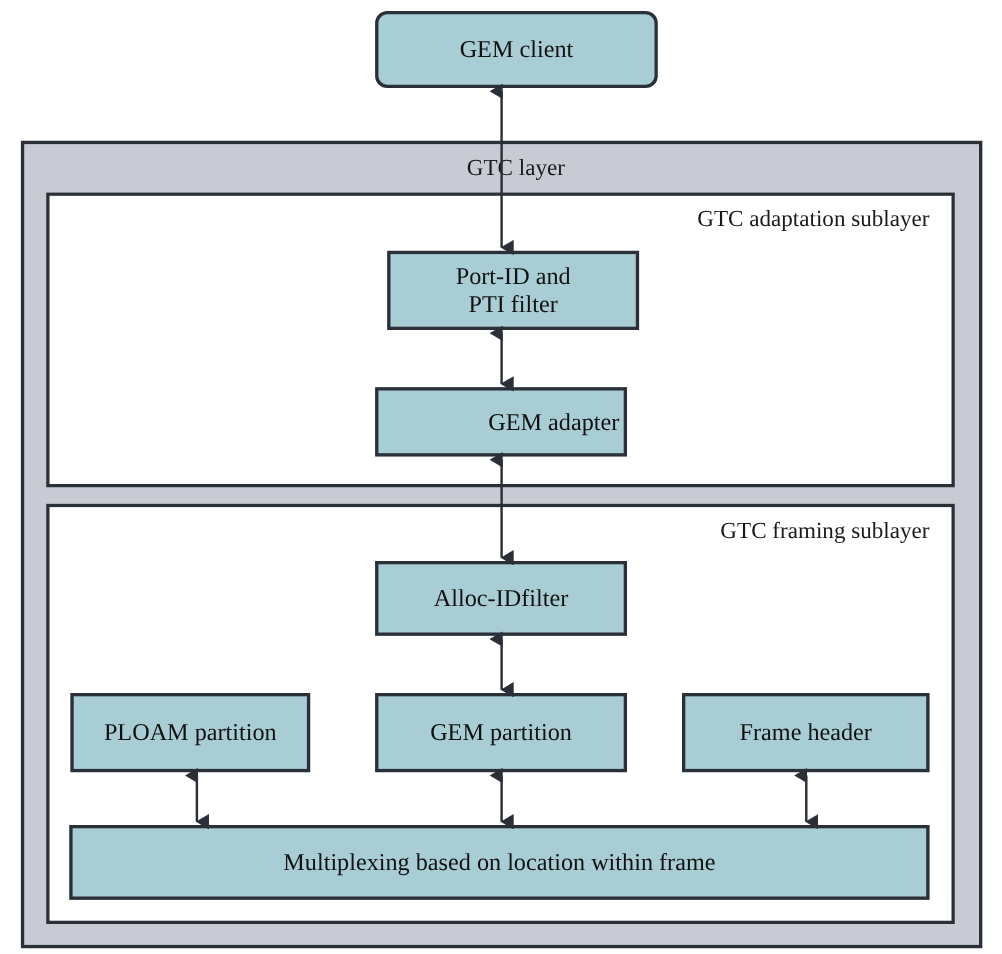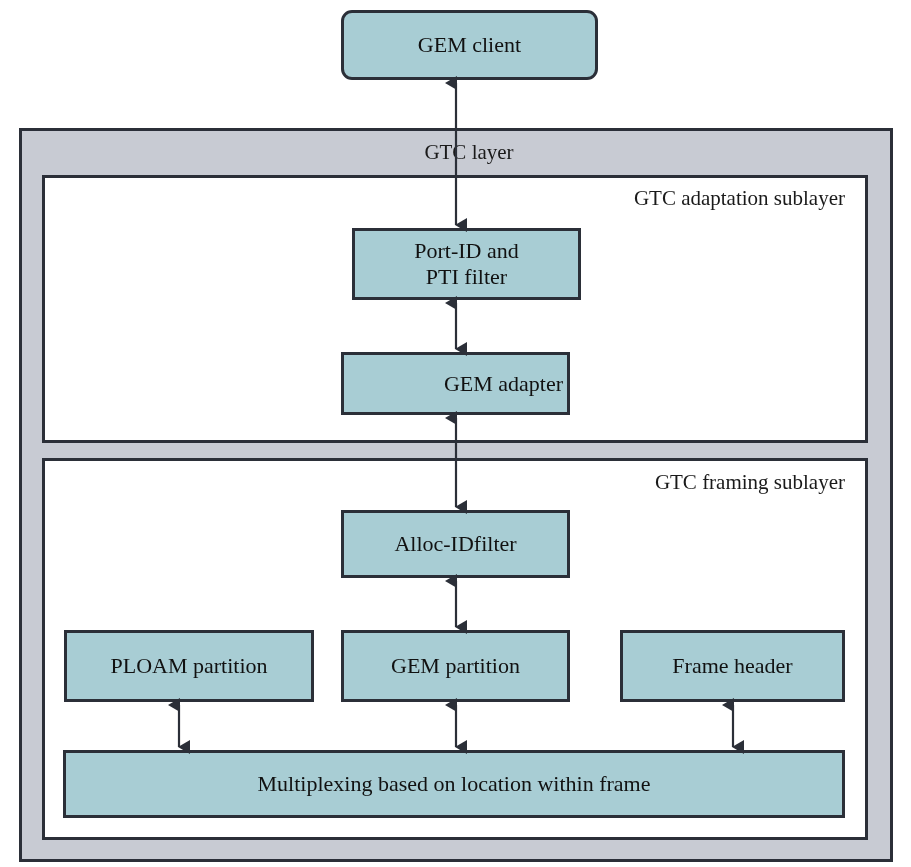--- a/index.html
+++ b/index.html
@@ -104,21 +104,21 @@
 
   <div class="sublayer" style="left:42px; top:458px; width:826px; height:382px;"></div>
 
   <div class="sublayer-title" style="left:465px; top:472px; width:380px;">GTC framing sublayer</div>
 
   <div class="node" style="left:341px; top:510px; width:229px; height:68px; flex-direction:row;">
     <span class="label">Alloc-ID</span>
     <span class="label">filter</span>
   </div>
 
-  <div class="node" style="left:64px; top:630px; width:250px; height:72px;">
+  <div class="node" style="left:64px; top:630px; width:218px; height:72px;">
     <span class="label">PLOAM partition</span>
   </div>
 
   <div class="node" style="left:341px; top:630px; width:229px; height:72px;">
     <span class="label">GEM partition</span>
   </div>
 
   <div class="node" style="left:620px; top:630px; width:225px; height:72px;">
     <span class="label">Frame header</span>
   </div>

